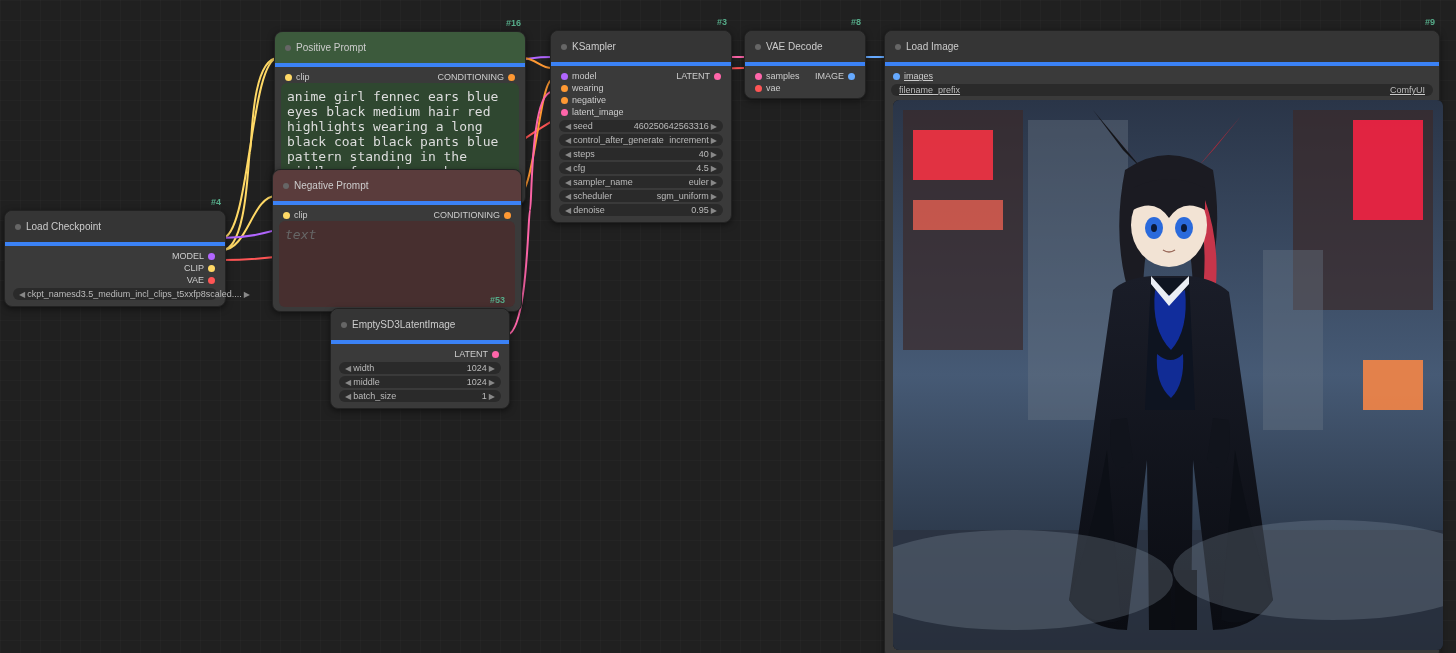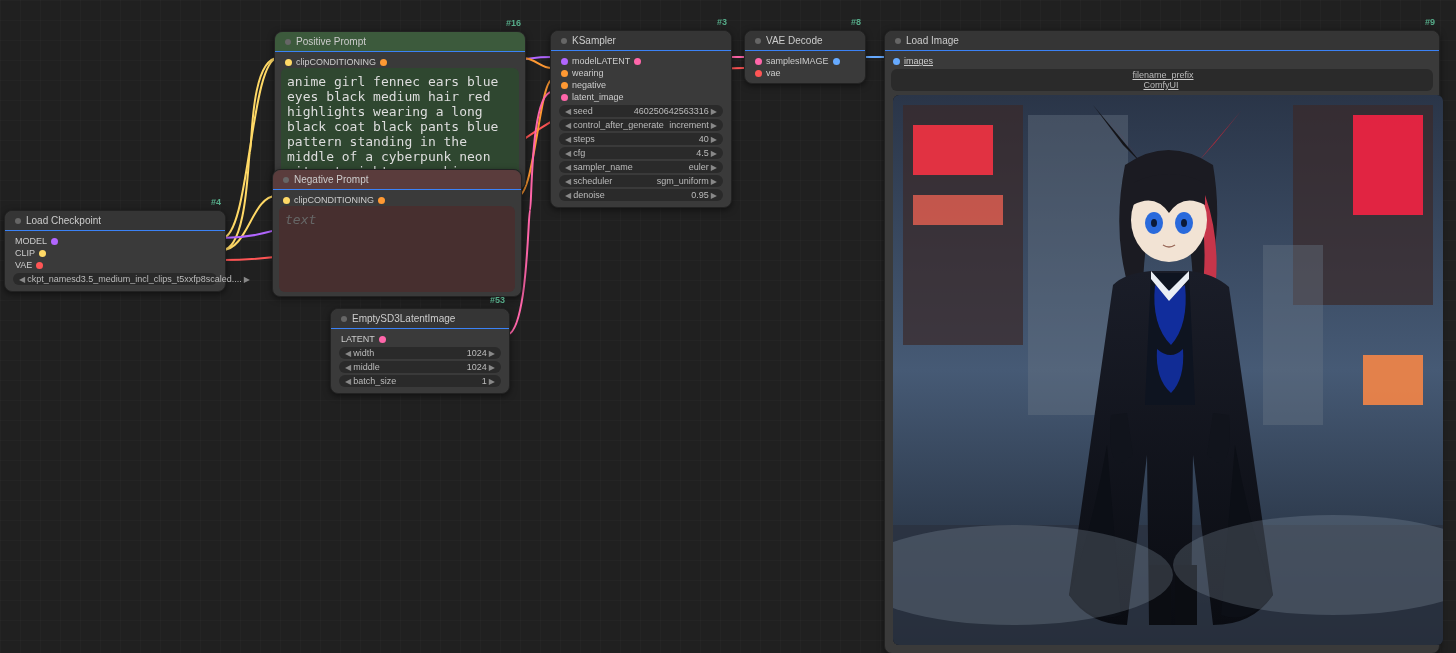--- a/index.html
+++ b/index.html
@@ -20,36 +20,36 @@
 
   .node {
     position: absolute;
     background: #3a3a3a;
     border: 1px solid #222;
     border-radius: 8px;
     box-shadow: 0 2px 6px rgba(0,0,0,0.5);
     z-index: 10;
   }
   .node .titlebar {
-    padding: 4px 10px;
+    padding: 10px 10px;
     font-size: 10px;
     color: #ccc;
-    border-bottom: 1px solid #3b82f6;
+    border-bottom: 4px solid #3b82f6;
     display: flex; align-items: center; gap: 5px;
     background: #353535;
     border-radius: 8px 8px 0 0;
   }
   .titlebar .dot { width:6px; height:6px; border-radius:50%; background:#666; }
   .node .tag {
     position:absolute; top:-14px; right:4px;
     font-size:9px; color:#5a8; font-weight:bold;
   }
   .body { padding: 4px 6px; position:relative; }
 
-  .iorow { display:flex; justify-content:flex-start; align-items:center; font-size:9px; padding:1px 4px; }
+  .iorow { display:flex; justify-content:space-between; align-items:center; font-size:9px; padding:1px 4px; }
   .iorow .in, .iorow .out { display:flex; align-items:center; gap:4px; }
   .port { width:7px; height:7px; border-radius:50%; display:inline-block; }
   .p-yellow{background:#ffd966;} .p-orange{background:#ff9933;}
   .p-pink{background:#ff66aa;} .p-red{background:#ff5555;}
   .p-blue{background:#66aaff;} .p-purple{background:#b266ff;}
 
   .paramrow {
     background:#2a2a2a; border-radius:10px;
     display:flex; justify-content:space-between; align-items:center;
     padding:1px 6px; margin:2px 2px; font-size:9px; color:#bbb;
@@ -320,21 +320,21 @@
       <span class="dot"></span>
       <span>Load Image</span>
     </div>
   <div class="body" style="padding:4px;text-decoration:underline;">
     <div class="iorow">
         <span class="in">
           <span class="port p-blue"></span>
           <span>images</span>
         </span>
       </div>
-    <div class="paramrow" style="border-radius:6px;flex-direction:column;">
+    <div class="paramrow" style="border-radius:6px;">
       <span class="lbl">filename_prefix</span>
       <span class="val">ComfyUI</span>
     </div>
     <div class="outimg">
       <svg viewBox="0 0 550 550" width="550" height="550">
         <defs>
           <linearGradient id="bg" x1="0" y1="0" x2="0" y2="1">
             <stop offset="0" stop-color="#2a3548"></stop>
               <stop offset="0.5" stop-color="#465a75"></stop>
               <stop offset="1" stop-color="#1c2430"></stop>

